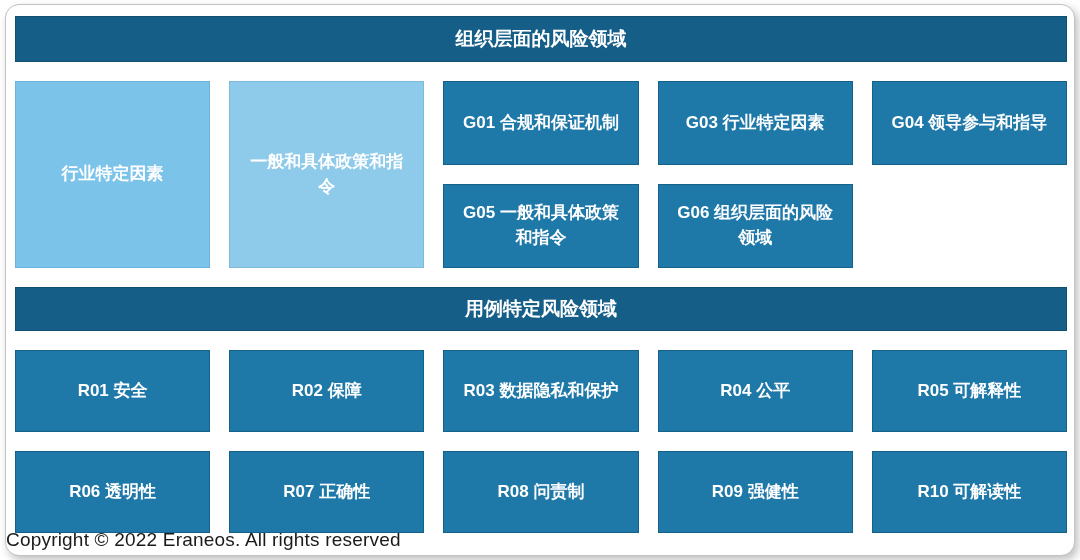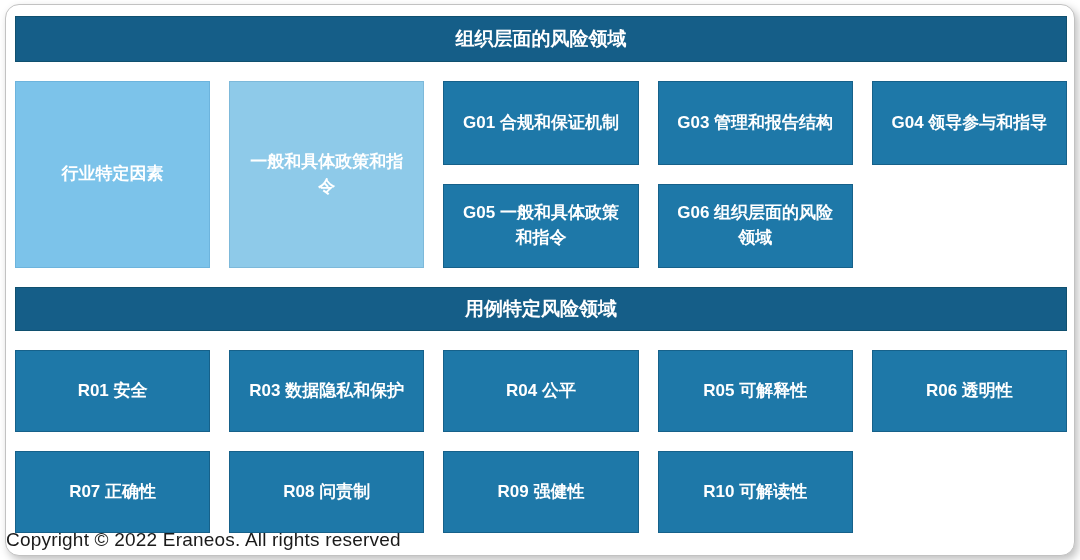--- a/index.html
+++ b/index.html
@@ -67,28 +67,29 @@
 
 <div class="card">
   <div class="grid">
 
     <div class="hdr">组织层面的风险领域</div>
 
     <div class="cell tall light1">行业特定因素</div>
     <div class="cell tall light2">一般和具体政策和指令</div>
 
     <div class="cell">G01 合规和保证机制</div>
-    <div class="cell">G03 管理和报告结构</div>
+    <div class="cell">G03 行业特定因素</div>
     <div class="cell">G04 领导参与和指导</div>
     <div class="cell">G05 一般和具体政策和指令</div>
     <div class="cell">G06 组织层面的风险领域</div>
 
     <div class="hdr">用例特定风险领域</div>
 
     <div class="cell">R01 安全</div>
+    <div class="cell">R02 保障</div>
     <div class="cell">R03 数据隐私和保护</div>
     <div class="cell">R04 公平</div>
     <div class="cell">R05 可解释性</div>
     <div class="cell">R06 透明性</div>
     <div class="cell">R07 正确性</div>
     <div class="cell">R08 问责制</div>
     <div class="cell">R09 强健性</div>
     <div class="cell">R10 可解读性</div>
 
   </div>

